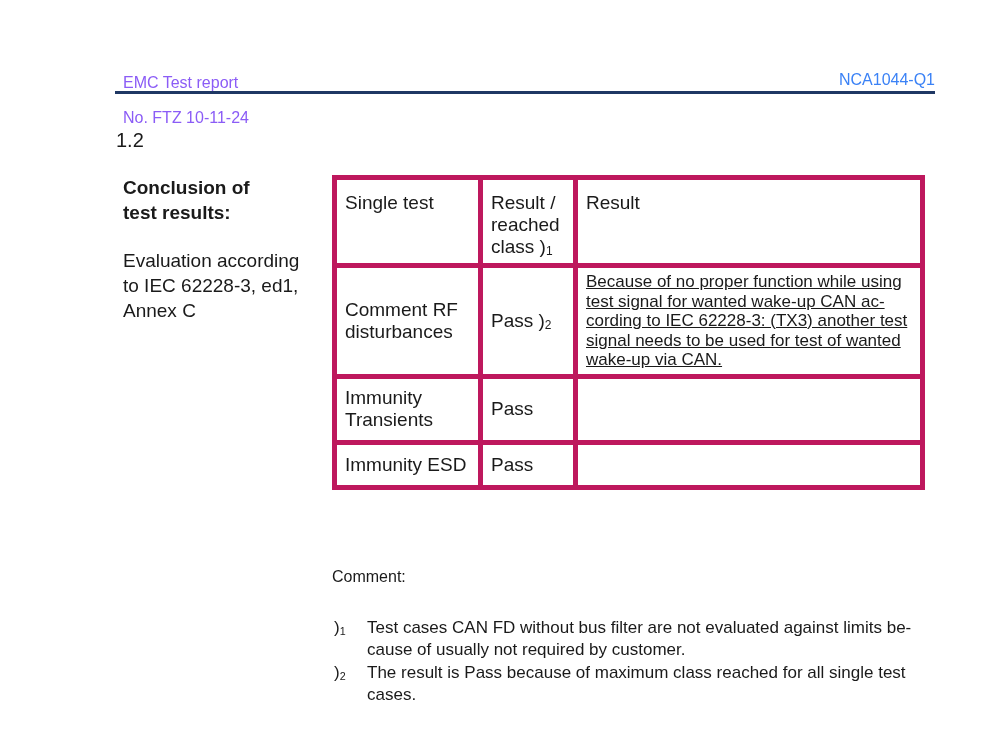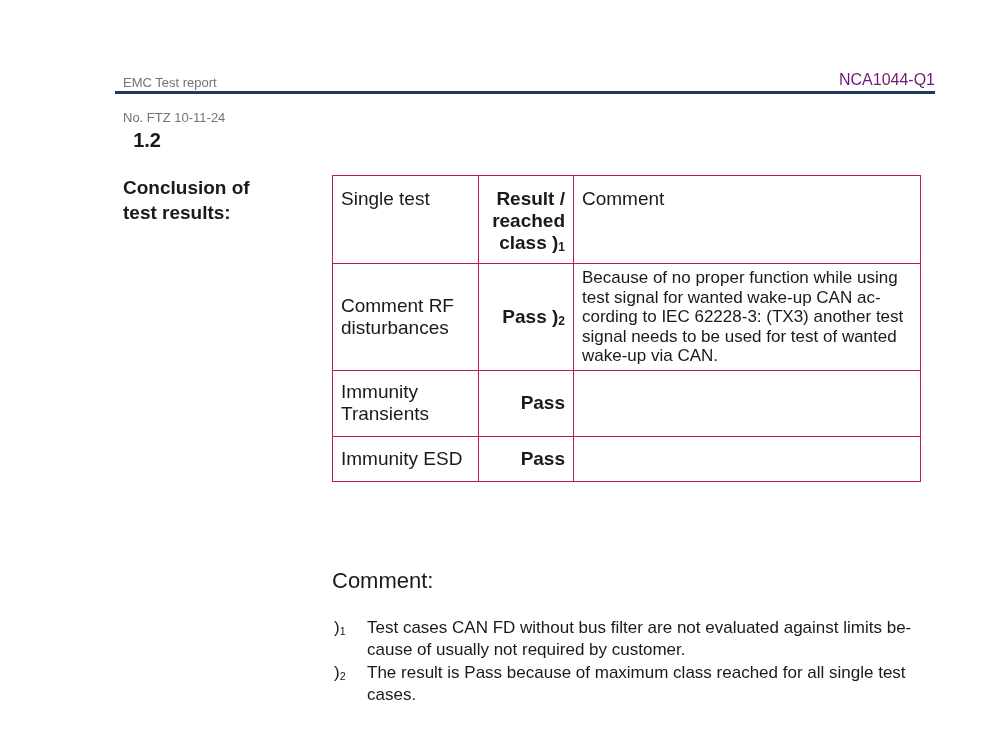--- a/index.html
+++ b/index.html
@@ -12,51 +12,50 @@
     height: 731px;
     background: #ffffff;
     overflow: hidden;
   }
 
   
   .hdr-left {
     position: absolute;
     left: 123px;
     top: 56px;
-    font-size: 13px;
+    font-size: 16px;
     line-height: 17.5px;
-    color: #737373;
+    color: #8b5cf6;
     white-space: pre-line;
   }
   .hdr-right {
     position: absolute;
     top: 71px;
     right: 55px;
     font-size: 16px;
-    color: #701a75;
+    color: #3b82f6;
     text-align: right;
   }
   .hdr-rule {
     position: absolute;
     left: 115px;
     top: 91px;
     width: 820px;
     height: 3px;
     background: #1f3864;
   }
 
   
   .section-heading {
     position: absolute;
     left: 116px;
     top: 129px;
     font-size: 20px;
-    font-weight: bold;
+    font-weight: normal;
     display: flex;
-    text-align: right;
   }
   .section-heading .num { display: inline-block; width: 45px; }
 
   
   .sidebar {
     position: absolute;
     left: 123px;
     top: 175px;
     width: 200px;
     font-size: 19px;
@@ -72,51 +71,52 @@
     top: 175px;
     width: 588px;
     border-collapse: collapse;
     table-layout: fixed;
     font-size: 19px;
   }
   table.results col.c1 { width: 146px; }
   table.results col.c2 { width: 95px; }
   table.results col.c3 { width: 347px; }
   table.results td {
-    border: 1px solid #be185d;
+    border: 5px solid #be185d;
     vertical-align: middle;
     padding: 4px 8px;
   }
   table.results tr.hdr td { vertical-align: top; padding-top: 12px; }
   table.results tr.hdr { height: 88px; }
   table.results tr.r0 { height: 69px; }
   table.results tr.r1 { height: 105px; }
   table.results tr.r2 { height: 66px; margin-top: 20px; }
   table.results tr.r3 { height: 45px; margin-left: 20px; }
   .cell-test { text-align: left; }
-  .cell-result { text-align: right; font-weight: bold; }
+  .cell-result { text-align: left; }
   .cell-comment {
     text-align: left;
     font-size: 17px;
     line-height: 19.5px;
     padding: 4px 7px;
+    text-decoration: underline;
   }
   .preline { white-space: pre-line; }
   .sub {
     font-size: 0.63em;
     vertical-align: -0.15em;
     letter-spacing: 0;
   }
 
   
   .comment-label {
     position: absolute;
     left: 332px;
     top: 568px;
-    font-size: 22px;
+    font-size: 16px;
   }
   .footnotes {
     position: absolute;
     left: 334px;
     top: 617px;
     width: 590px;
     font-size: 17px;
     line-height: 21.5px;
   }
   .footnote { display: flex; margin-bottom: 2px; }
@@ -135,35 +135,38 @@
   <div class="hdr-right">NCA1044-Q1</div>
   <div class="hdr-rule"></div>
 
   <div class="section-heading">
     <span class="num">1.2</span>
   </div>
 
   <div class="sidebar">
     <div class="label">Conclusion of
 test results:</div>
+    <div class="desc">Evaluation according
+to IEC 62228-3, ed1,
+Annex C</div>
   </div>
 
   <table class="results">
     <colgroup>
         <col class="c1">
         <col class="c2">
         <col class="c3">
       </colgroup>
     <tbody>
         <tr class="hdr">
       <td class="cell-test">Single test</td>
       <td class="cell-result"><span class="preline">Result /
 reached
 class )</span><span class="sub">1</span></td>
-      <td class="cell-test">Comment</td>
+      <td class="cell-test">Result</td>
     </tr>
     <tr class="r1">
       <td class="cell-test preline">Comment RF
 disturbances</td>
       <td class="cell-result"><span>Pass )</span><span class="sub">2</span></td>
       <td class="cell-comment preline">Because of no proper function while using
 test signal for wanted wake-up CAN ac-
 cording to IEC 62228-3: (TX3) another test
 signal needs to be used for test of wanted
 wake-up via CAN.</td>

